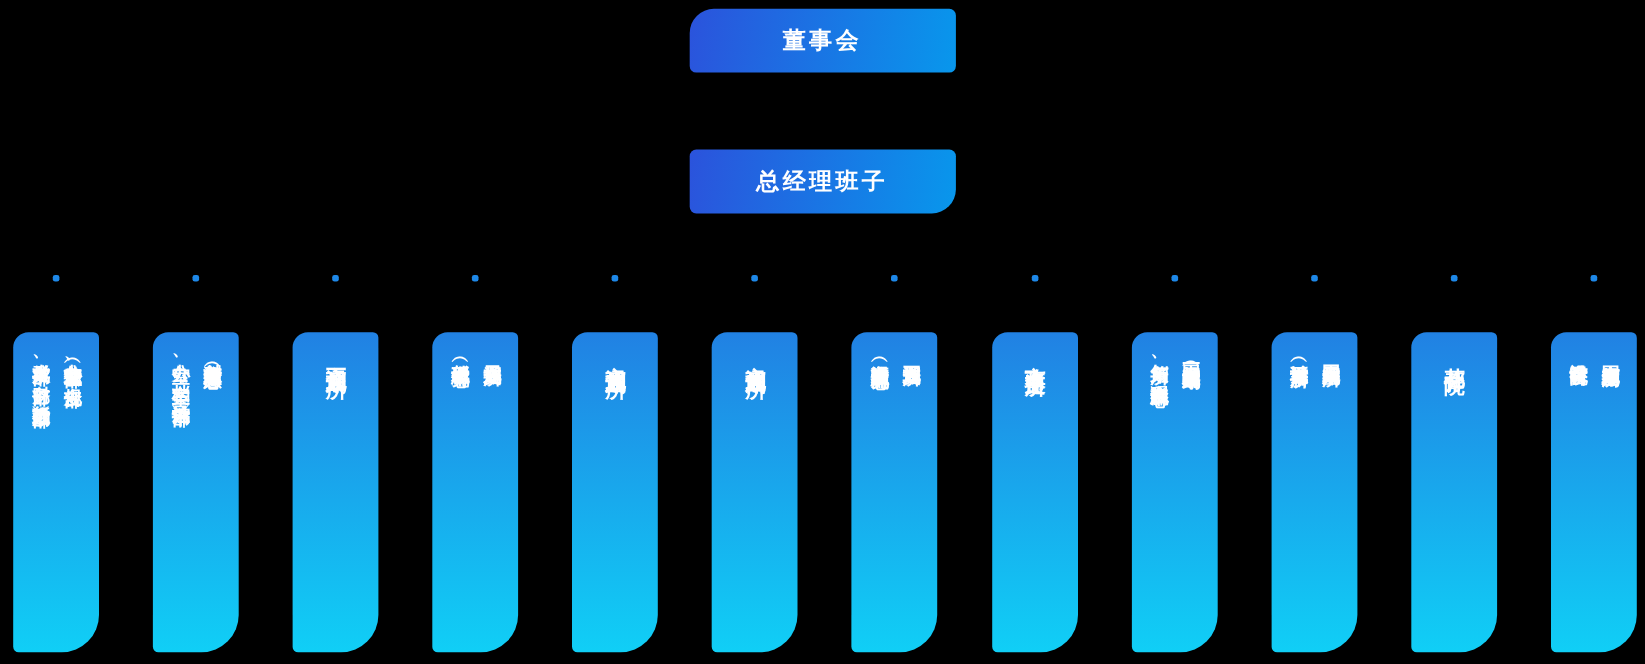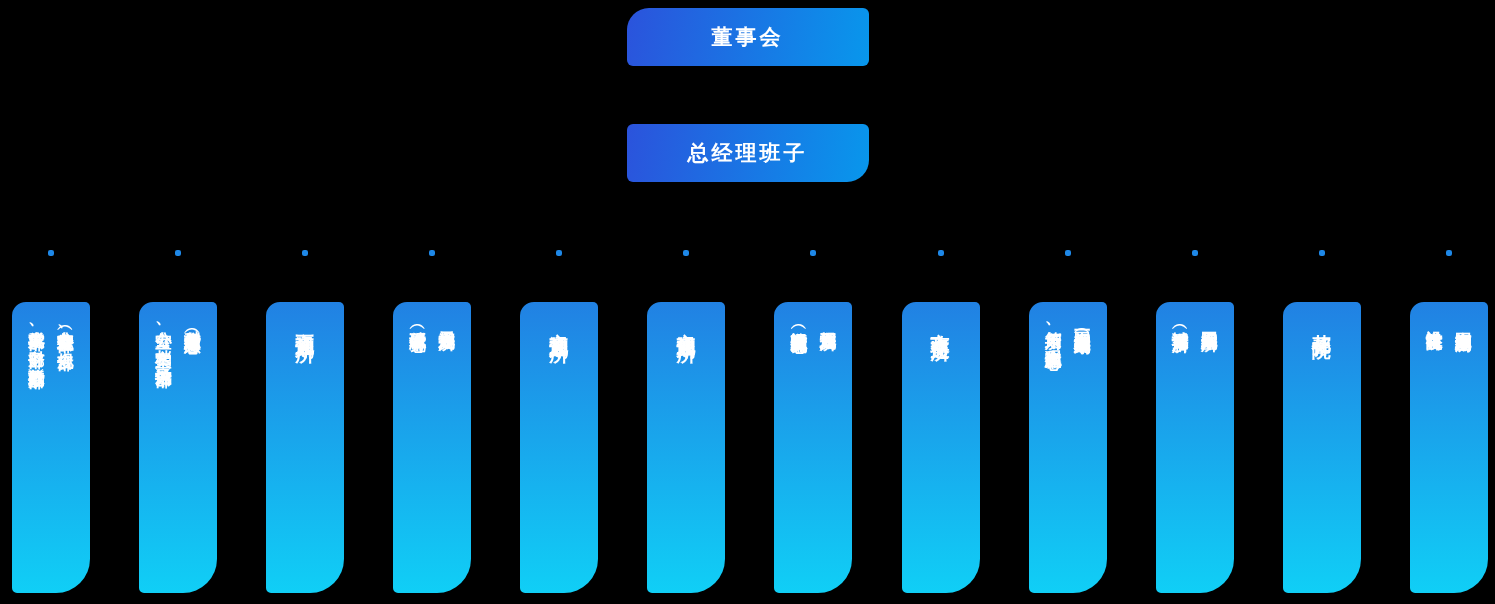--- a/index.html
+++ b/index.html
@@ -22,21 +22,21 @@
     position:absolute;
     left:50%;
     transform:translateX(-50%);
     width:242px;height:58px;
     display:flex;align-items:center;justify-content:center;
     background:linear-gradient(100deg,var(--hstart) 0%,var(--hend) 100%);
     color:var(--txt);
     font-size:21px;font-weight:700;letter-spacing:3px;
   }
   .topbox.board{top:8px;border-radius:22px 6px 6px 6px;}
-  .topbox.gm{top:124px;border-radius:6px 6px 22px 6px;}
+  .topbox.gm{top:136px;border-radius:6px 6px 22px 6px;}
   
   .columns{
     position:absolute;
     left:12px;top:245px;
     width:1476px;height:348px;
     display:flex;
     justify-content:space-between;
   }
   .col{
     width:78px;

